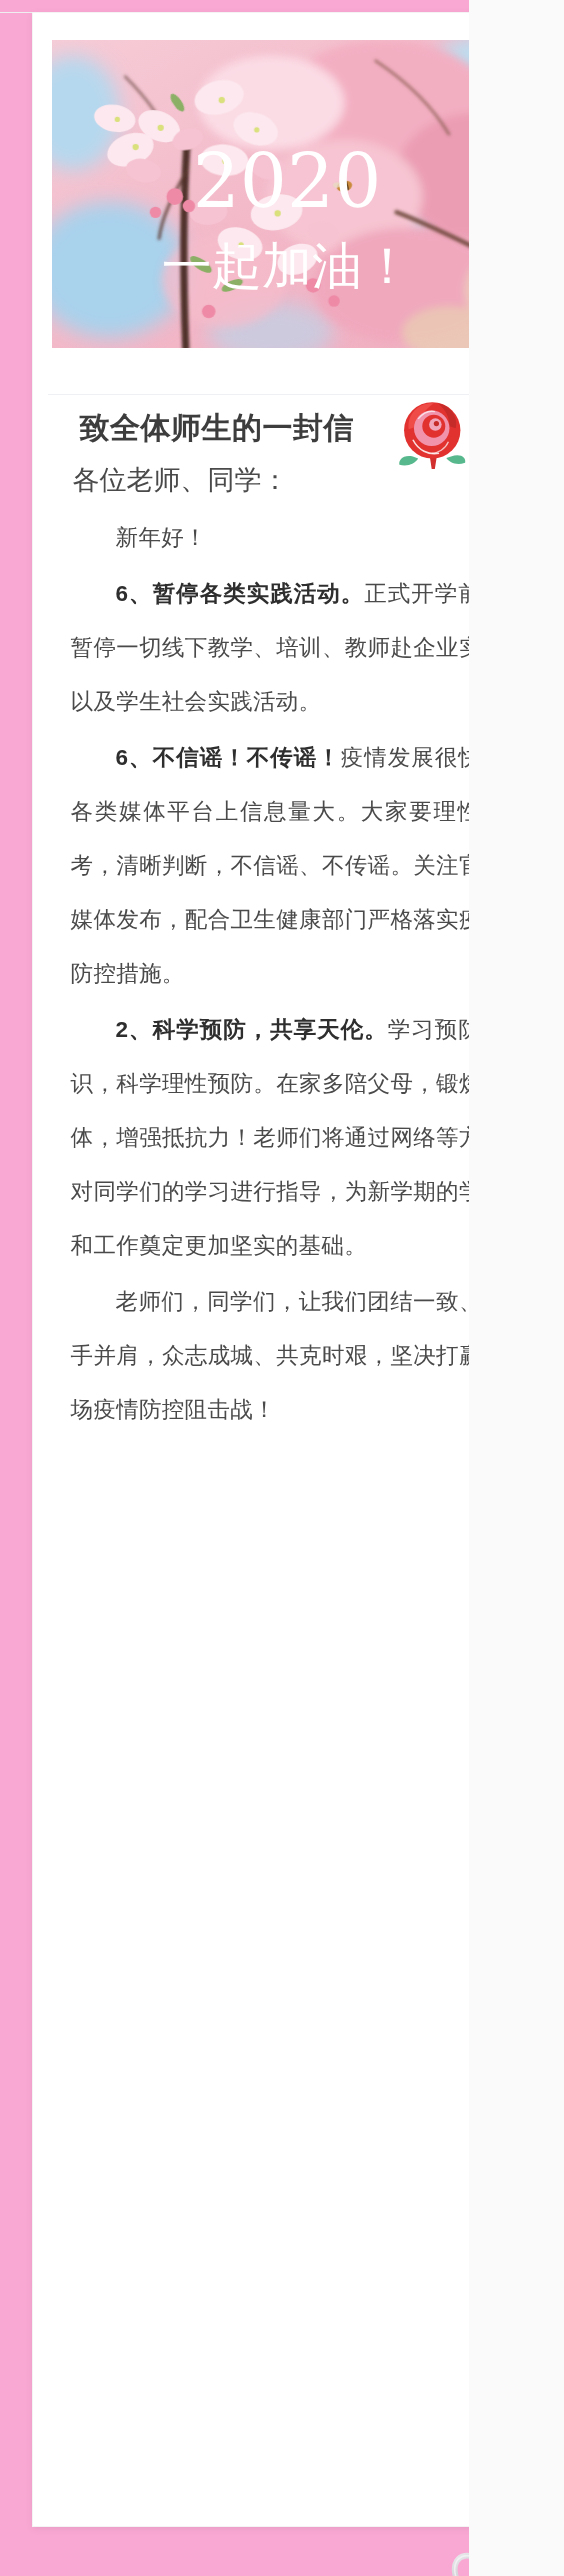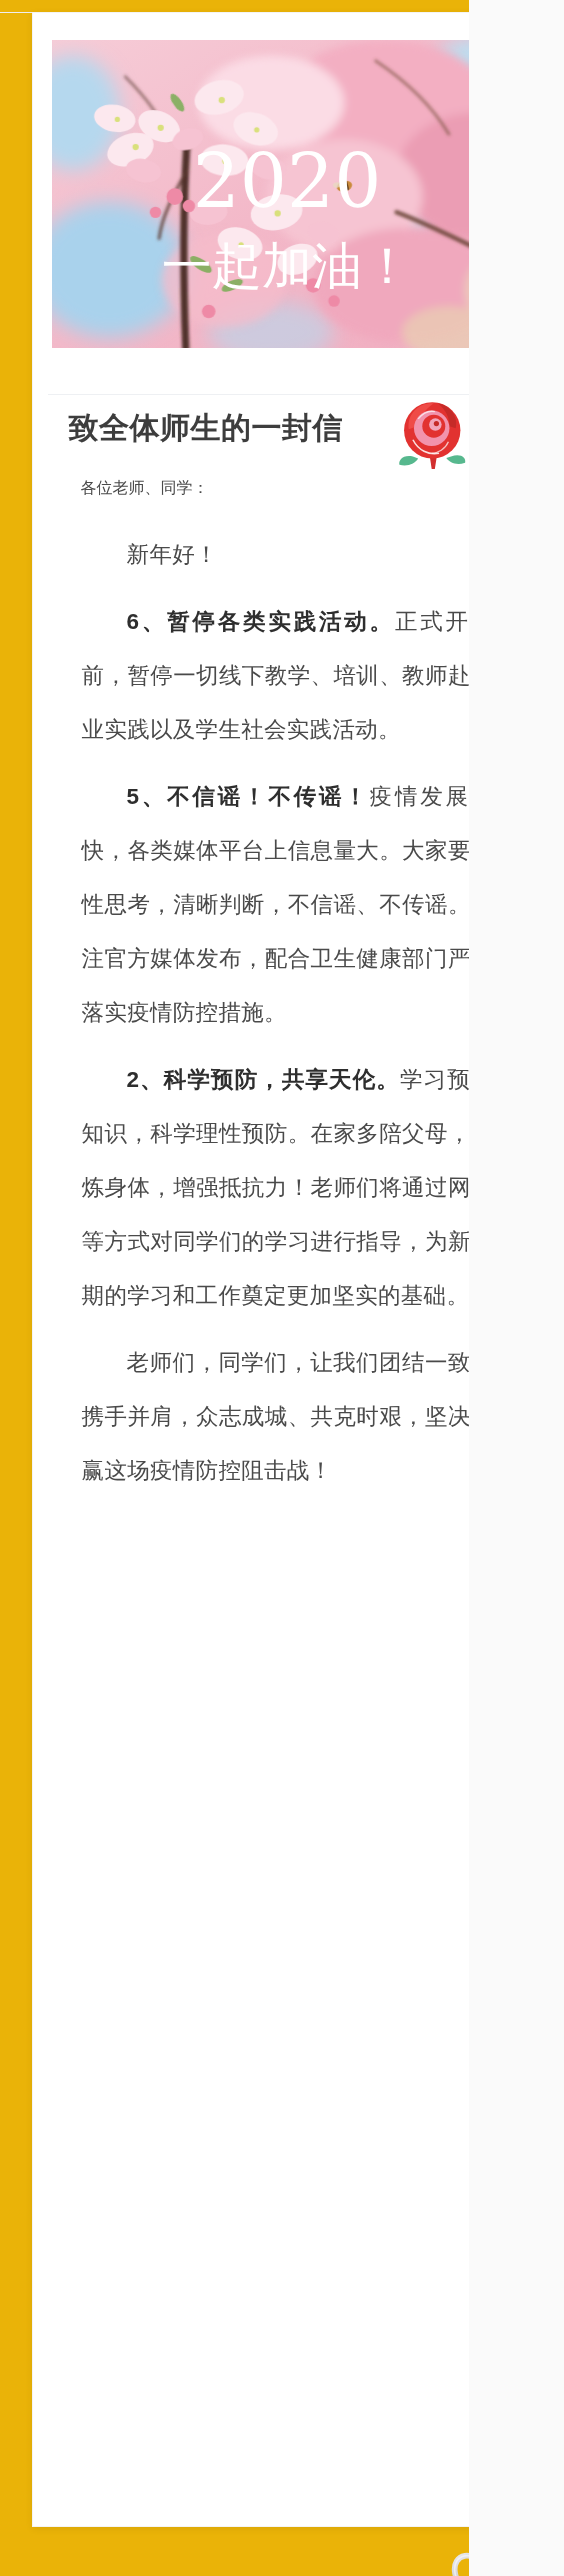--- a/index.html
+++ b/index.html
@@ -1,33 +1,33 @@
 <!DOCTYPE html>
 <html style="font-size:8.4px"><head>
 <meta charset="utf-8">
 <style>
   html,body{margin:0;padding:0;}
   body{font-family:"Liberation Sans","DejaVu Sans",sans-serif;background:#fafafa;}
-  .viewport{position:relative;width:469px;height:2576px;overflow:hidden;background:#eab308;}
+  .viewport{position:relative;width:469px;height:2576px;overflow:hidden;background:#f9a8d4;}
   .page-topline{position:absolute;left:0;top:11.5px;width:565px;height:0.5px;background:#efeff1;}
   .card{position:absolute;left:32px;top:11.5px;width:497px;height:2515px;background:#ffffff;
         box-shadow:0 2.1px 7.3px rgba(0,0,0,0.07);box-sizing:border-box;border:0.5px solid #f4f4f5;}
   .photo-wrap{position:absolute;left:19px;top:27px;width:470px;height:308px;overflow:hidden;background:#f3becb;}
   .photo-wrap svg{display:block;}
   .hero-year{font-family:"DejaVu Serif","Liberation Serif",serif;}
   .hero-slogan{font-family:"DejaVu Serif","Liberation Serif",serif;}
   .letter{position:absolute;left:14.6px;top:381px;width:468px;height:2123px;box-sizing:border-box;
           padding:0 9px 0 21px;border-top:0.5px solid #eef0f3;
           background:repeating-linear-gradient(to bottom,rgba(0,0,0,0) 0px,rgba(0,0,0,0) 54px,#eef0f3 54px,#eef0f3 54px);}
-  .title-row{position:relative;height:54px;}
+  .title-row{position:relative;height:54px;margin-left:11px;}
   .page-title{position:relative;top:6.3px;display:inline-block;font-size:30px;font-weight:700;
               color:#3d3d3d;line-height:54px;letter-spacing:0.5px;}
   .rose{position:absolute;right:39px;top:3.1px;width:71px;height:72px;}
-  .greeting{margin:12px;font-size:16px;line-height:54px;color:#4a4a4a;text-indent:0;}
-  p.body-p{margin:13px;font-size:22.5px;line-height:54px;color:#4a4a4a;text-align:justify;
+  .greeting{margin:4px;font-size:27px;line-height:54px;color:#4a4a4a;text-indent:0;}
+  p.body-p{margin:2px;font-size:22.5px;line-height:54px;color:#4a4a4a;text-align:justify;
            text-indent:2em;letter-spacing:0.3px;}
   p.body-p b{font-weight:700;color:#2e2e2e;}
   .clip{position:absolute;left:442px;top:2528px;width:123px;height:84px;}
 </style>
 </head>
 <body>
 
 <div class="viewport">
   <div class="page-topline"></div>
 
@@ -159,21 +159,21 @@
           <path d="M98 84 C92 98 78 106 66 106" stroke="#ffffff" stroke-width="2.5" fill="none" opacity="0.7"></path>
           <path d="M40 40 C50 28 62 24 72 26" stroke="#ffffff" stroke-width="2.5" fill="none" opacity="0.7"></path>
         </svg>
       </div>
 
       <p class="greeting">各位老师、同学：</p>
       <p class="body-p">新年好！</p>
 
       <div id="paragraphs">
           <p class="body-p"><b>6、暂停各类实践活动。</b>正式开学前，暂停一切线下教学、培训、教师赴企业实践以及学生社会实践活动。</p>
-          <p class="body-p"><b>5、不信谣！不传谣！</b>疫情发展很快，各类媒体平台上信息量大。大家要理性思考，清晰判断，不信谣、不传谣。关注官方媒体发布，配合卫生健康部门严格落实疫情防控措施。</p>
+          <p class="body-p"><b>6、不信谣！不传谣！</b>疫情发展很快，各类媒体平台上信息量大。大家要理性思考，清晰判断，不信谣、不传谣。关注官方媒体发布，配合卫生健康部门严格落实疫情防控措施。</p>
           <p class="body-p"><b>2、科学预防，共享天伦。</b>学习预防知识，科学理性预防。在家多陪父母，锻炼身体，增强抵抗力！老师们将通过网络等方式对同学们的学习进行指导，为新学期的学习和工作奠定更加坚实的基础。</p>
           <p class="body-p">老师们，同学们，让我们团结一致、携手并肩，众志成城、共克时艰，坚决打赢这场疫情防控阻击战！</p>
         </div>
 
     </div>
   </div>
 
   <svg class="clip" viewBox="0 0 235 160" xmlns="http://www.w3.org/2000/svg">
     <defs>
       <linearGradient id="metal" x1="0" y1="0" x2="1" y2="1">

